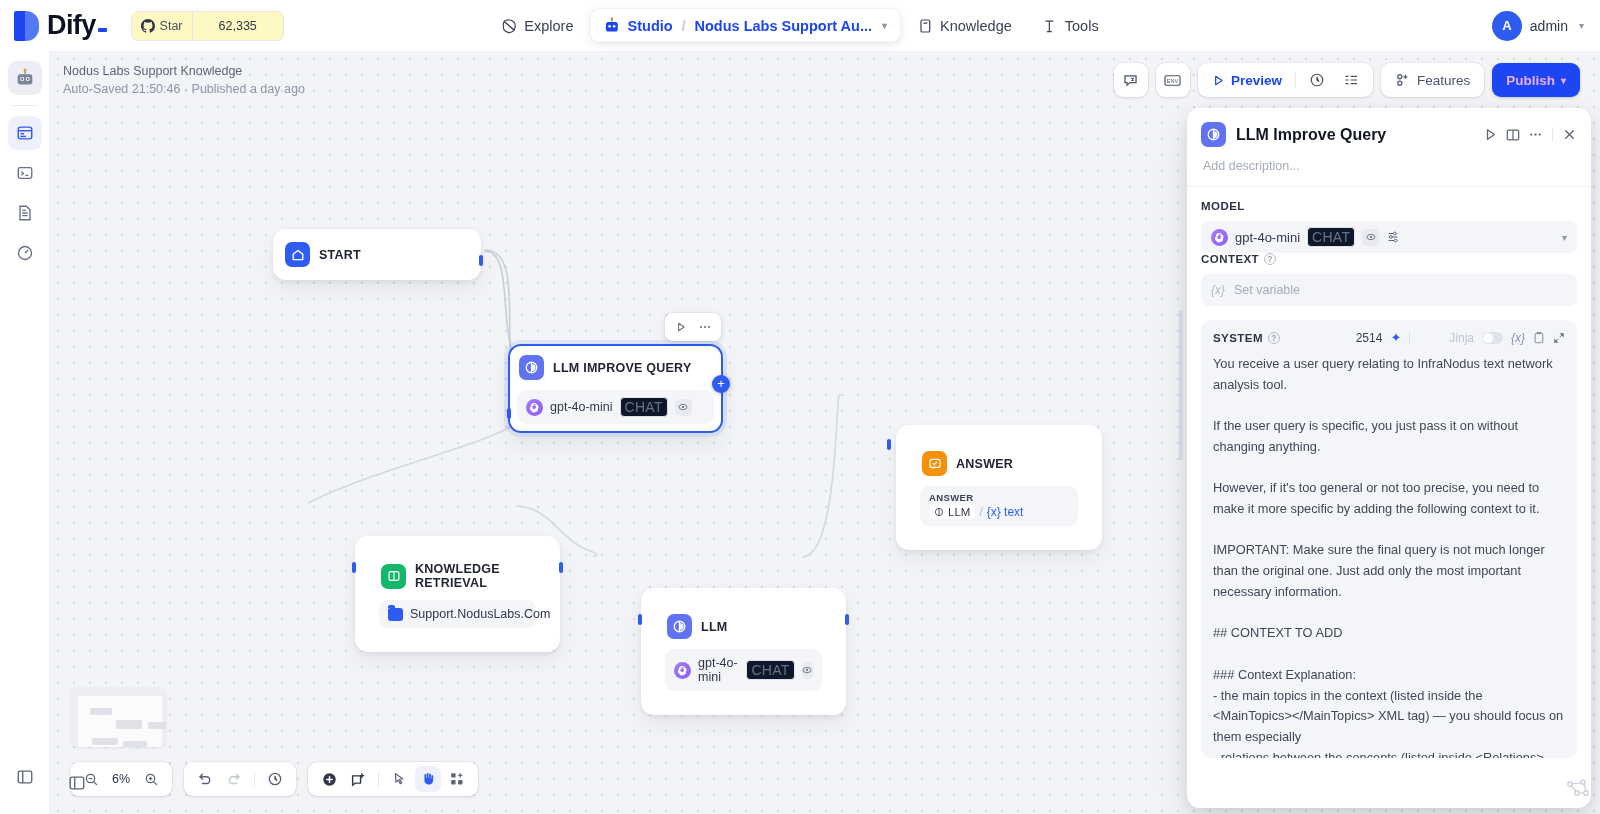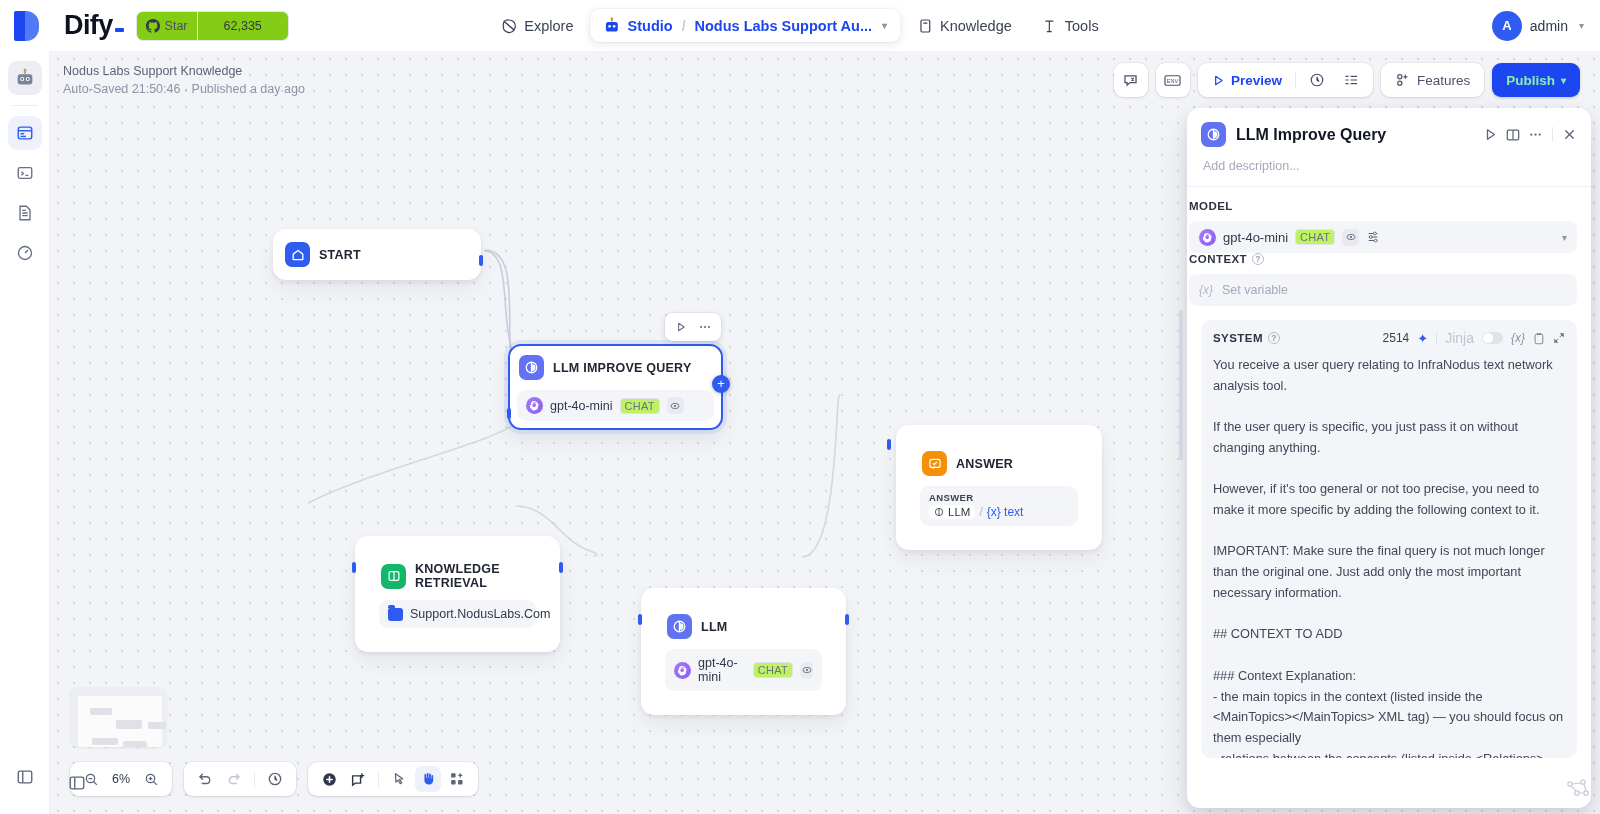--- a/index.html
+++ b/index.html
@@ -22,29 +22,29 @@
   }
   .logo-mark .lm-a {
     position: absolute; left: 0; top: 0; width: 11px; height: 30px;
     background: #1c46f2; border-radius: 2px 0 0 2px;
   }
   .logo-mark .lm-b {
     position: absolute; left: 9px; top: 0; width: 16px; height: 30px;
     background: #3f6bf5; border-radius: 0 13px 13px 0; opacity: .9;
   }
   .logo-text {
-    font-size: 27px; font-weight: 700; color: #0c1220; letter-spacing: -.6px; margin-left: 17px;
+    font-size: 27px; font-weight: 700; color: #0c1220; letter-spacing: -.6px;
   }
   .logo-underscore {
     display:inline-block; width:9px; height:4px; background:#1c46f2;
     margin-left:2px; vertical-align: 2px; border-radius:1px;
   }
   .star-widget {
-    display: flex; align-items: center; height: 30px; margin-left: 12px;
-    border: 1px solid #e3e6ee; border-radius: 7px; background: #84cc16; overflow: hidden;
+    display: flex; align-items: center; height: 30px; margin-left: 24px;
+    border: 1px solid #e3e6ee; border-radius: 7px; background: #fef9c3; overflow: hidden;
   }
   .star-left { display: flex; align-items: center; gap: 5px; padding: 0 9px; height: 100%; }
   .star-left span { font-size: 12.5px; color: #495066; }
   .star-count {
     padding: 0 26px; height: 100%; display: flex; align-items: center;
     border-left: 1px solid #e3e6ee; font-size: 12.5px; color: #31384c;
   }
   .nav-center {
     position: absolute; left: 50%; transform: translateX(-50%);
     display: flex; align-items: center; gap: 4px;
@@ -114,21 +114,21 @@
     box-shadow: 0 1px 3px rgba(16,24,40,.10), 0 0 0 1px rgba(16,24,40,.04);
     padding: 0 6px; gap: 2px;
   }
   .gp-btn {
     display: flex; align-items: center; gap: 6px; padding: 0 8px; height: 26px;
     border-radius: 7px; color: #4b5269; font-size: 13.5px; cursor: pointer;
   }
   .gp-btn.accent { color: #1c46f2; font-weight: 600; }
   .gp-div { width: 1px; height: 16px; background: #e6e9f0; margin: 0 3px; }
   .publish-btn {
-    height: 34px; background: #1c46f2; color: #86efac; border-radius: 9px;
+    height: 34px; background: #1c46f2; color: #f0abfc; border-radius: 9px;
     display: flex; align-items: center; gap: 6px; padding: 0 14px;
     font-size: 13.5px; font-weight: 600; cursor: pointer;
     box-shadow: 0 1px 3px rgba(16,24,40,.2);
   }
 
   
   .node {
     position: absolute; background: #fff; border-radius: 13px;
     box-shadow: 0 2px 5px rgba(16,24,40,.07), 0 10px 22px rgba(16,24,40,.06);
     padding: 24px; z-index: 5;
@@ -149,23 +149,23 @@
     margin-top: 8px; background: #f4f5f8; border-radius: 9px;
     padding: 7px 9px; display: flex; align-items: center; gap: 7px;
   }
   .model-ico {
     width: 17px; height: 17px; border-radius: 50%; flex: none;
     background: linear-gradient(135deg,#a67cf7,#8b5cf6);
     display:flex; align-items:center; justify-content:center; color:#fff; font-size:10px;
   }
   .model-name { font-size: 12.5px; color: #31384c; }
   .tag-chat {
-    font-size: 11px; color: #69melt; color:#6b7siz;
+    font-size: 14px; color: #69melt; color:#6b7siz;
     color: #6b7285; border: 1px solid #dfe3ec; border-radius: 4px;
-    padding: 1px 4px; letter-spacing: .3px; background: #bef264;
+    padding: 1px 4px; letter-spacing: .3px; background: #0f172a;
   }
   .eye-chip {
     width: 17px; height: 17px; border-radius: 5px; background: #e8eaf0;
     display: flex; align-items: center; justify-content: center; color: #5d6478;
   }
   .node.selected {
     border: 2px solid #2f5cf0; padding: 7px;
     box-shadow: 0 0 0 4px rgba(47,92,240,.09), 0 10px 22px rgba(16,24,40,.08);
   }
   .node-toolbar {
@@ -242,41 +242,41 @@
   .ph-desc { font-size: 12.5px; color: #a4aaba; margin: 12px 2px 13px; }
   .panel-sep { height: 1px; background: #eef0f4; }
   .sec-label {
     font-size: 11.5px; font-weight: 700; color: #2d3343; letter-spacing: .45px;
     display: flex; align-items: center; gap: 5px;
   }
   .q-ico {
     width: 12px; height: 12px; border-radius: 50%; border: 1px solid #b6bcca;
     color: #9aa1b1; font-size: 8.5px; line-height: 10px; text-align: center; font-weight: 700;
   }
-  .panel-body { padding: 13px 14px 0 2px; }
+  .panel-body { padding: 13px 14px 0 14px; }
   .model-row {
     margin-top: 9px; height: 32px; background: #f4f5f8; border-radius: 8px;
     display: flex; align-items: center; gap: 7px; padding: 0 10px;
   }
   .model-row .mr-chev { margin-left: auto; color: #8d94a8; font-size: 10px; }
   .ctx-row {
     margin-top: 9px; height: 32px; background: #f4f5f8; border-radius: 8px;
     display: flex; align-items: center; gap: 9px; padding: 0 10px;
     color: #a4aaba; font-size: 12.5px;
   }
   .varx { font-size: 12px; color: #b3b9c7; font-style: italic; }
   .sys-card {
     margin: 14px 14px 0; background: #f4f5f8; border-radius: 10px;
     padding: 10px 12px 14px; height: 438px; overflow: hidden;
   }
   .sys-head { display: flex; align-items: center; gap: 8px; }
   .sys-count { font-size: 12px; color: #3b4253; margin-left: auto; }
   .spark { color: #2f5cf0; font-size: 13px; }
   .sys-div { width: 1px; height: 13px; background: #dde1ea; }
-  .jinja-lbl { font-size: 14px; color: #c0c5d2; }
+  .jinja-lbl { font-size: 12px; color: #c0c5d2; margin-left: 31px; }
   .toggle {
     width: 21px; height: 12px; border-radius: 7px; background: #dfe3ec; position: relative;
   }
   .toggle:after { content:''; position:absolute; left:1px; top:1px; width:10px; height:10px; border-radius:50%; background:#fff; }
   .sys-icn { color: #8d94a8; font-size: 12px; cursor: pointer; }
   .prompt {
     margin-top: 9px; font-size: 12.8px; line-height: 1.62; color: #414758;
     white-space: pre-wrap;
   }
   .panel-scroll {

